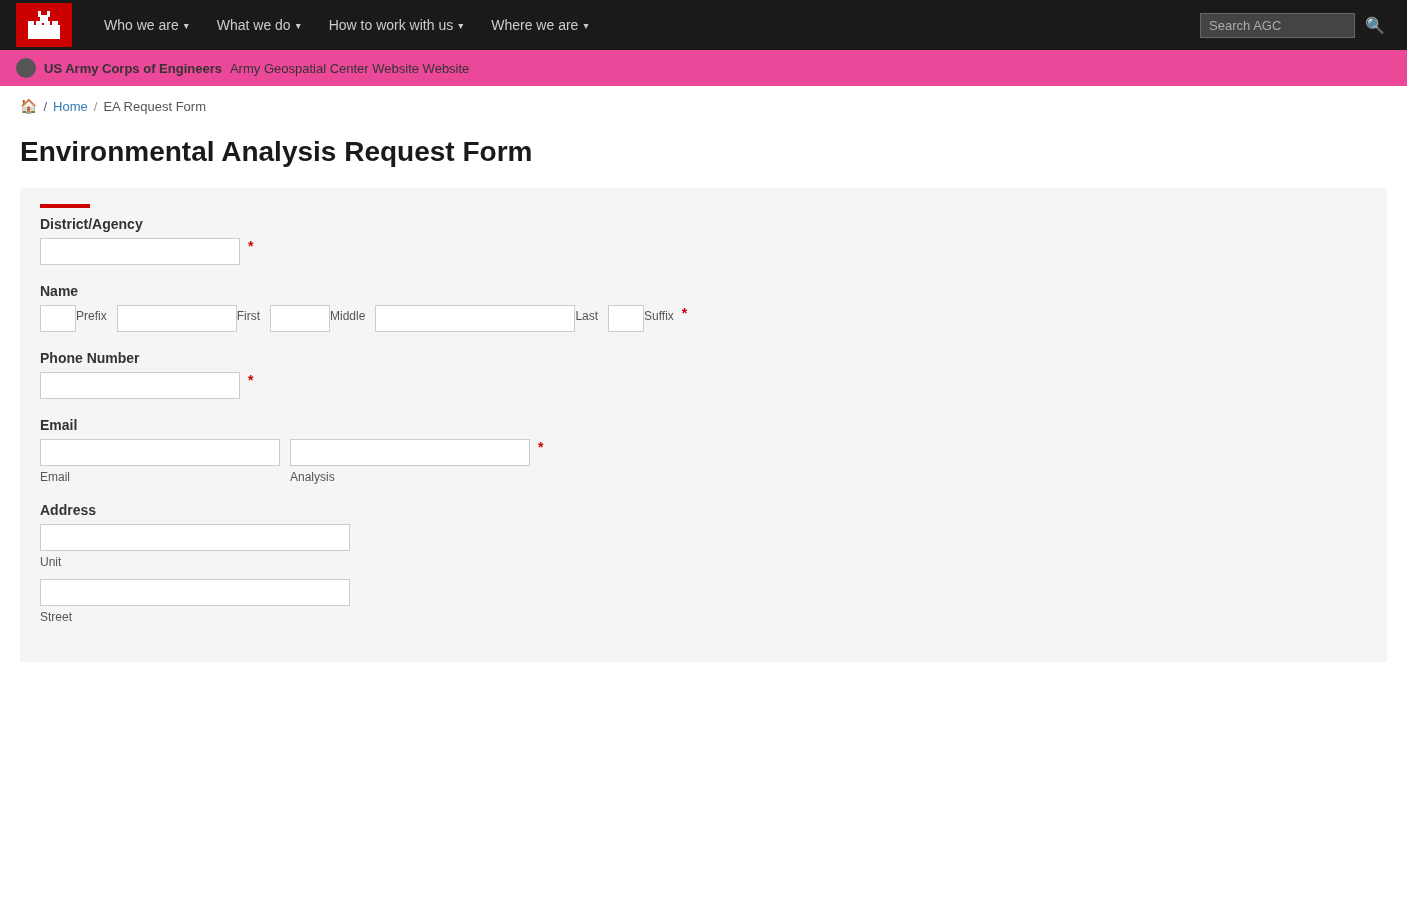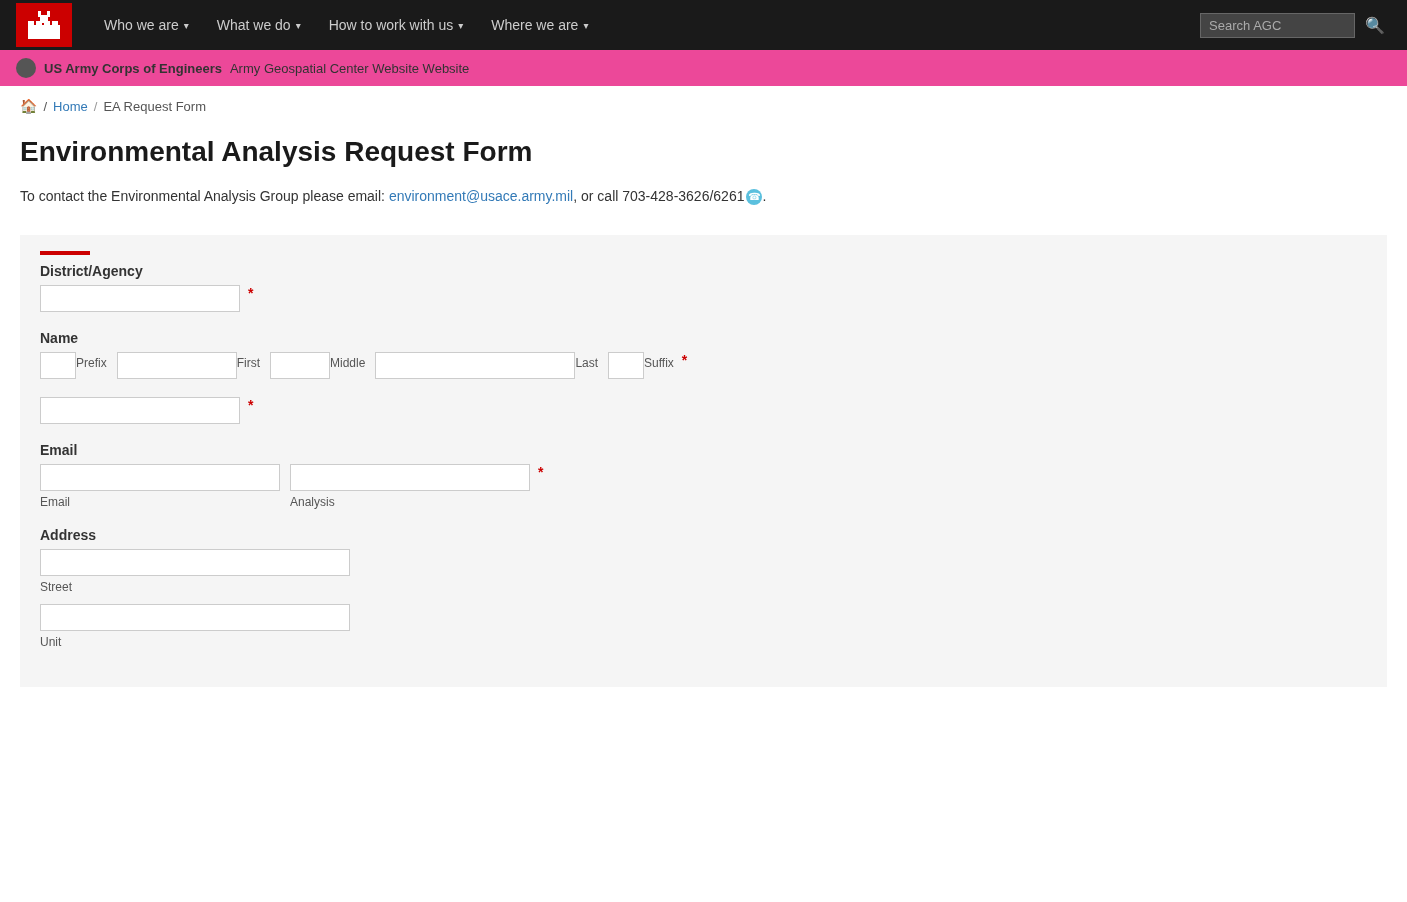--- a/index.html
+++ b/index.html
@@ -295,23 +295,20 @@
   <span class="home-icon">🏠</span>
   <span>/</span>
   <a href="#">Home</a>
   <span class="breadcrumb-separator">/</span>
   <span>EA Request Form</span>
 </div>
 
 <div class="page-content">
   <h1 class="page-title">Environmental Analysis Request Form</h1>
 
-  <p class="contact-info">
-    <span>To contact the Environmental Analysis Group please email: </span><a href="mailto:environment@usace.army.mil">environment@usace.army.mil</a><span>, or call 703-428-3626/6261</span><span class="phone-icon">☎</span><span>.</span>
-  </p>
 
   <div class="order-form-section">
     <div class="red-accent"></div>
 
     <div class="form-group">
       <label class="form-label">District/Agency</label>
       <div class="inline-required">
         <input type="text" class="form-control district-input" style="">
         <span class="required-star">*</span>
       </div>
@@ -340,20 +337,21 @@
           <div class="name-field">
             <input type="text" class="form-control suffix-input" style="">
             <span class="name-field-label">Suffix</span>
           </div>
         </div>
         <span class="required-star">*</span>
       </div>
     </div>
 
     <div class="form-group">
+      <label class="form-label">Phone Number</label>
       <div class="inline-required">
         <input type="text" class="form-control phone-input" style="">
         <span class="required-star">*</span>
       </div>
     </div>
 
     <div class="form-group">
       <label class="form-label">Email</label>
       <div class="inline-required">
         <div class="email-row">
@@ -368,23 +366,23 @@
         </div>
         <span class="required-star">*</span>
       </div>
     </div>
 
     <div class="form-group">
       <label class="form-label">Address</label>
       <div style="display:flex; flex-direction:column; gap:10px;">
         <div>
           <input type="text" class="form-control address-input" style="">
-          <div class="address-field-label">Street</div>
+          <div class="address-field-label">Unit</div>
         </div>
         <div>
           <input type="text" class="form-control address-input" style="">
-          <div class="address-field-label">Unit</div>
+          <div class="address-field-label">Street</div>
         </div>
       </div>
     </div>
 
   </div>
 </div>
 
 </body></html>

